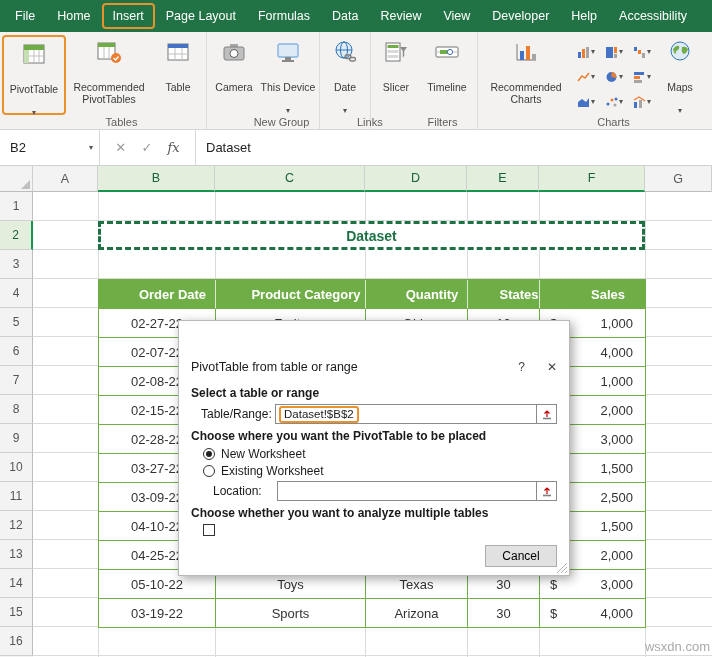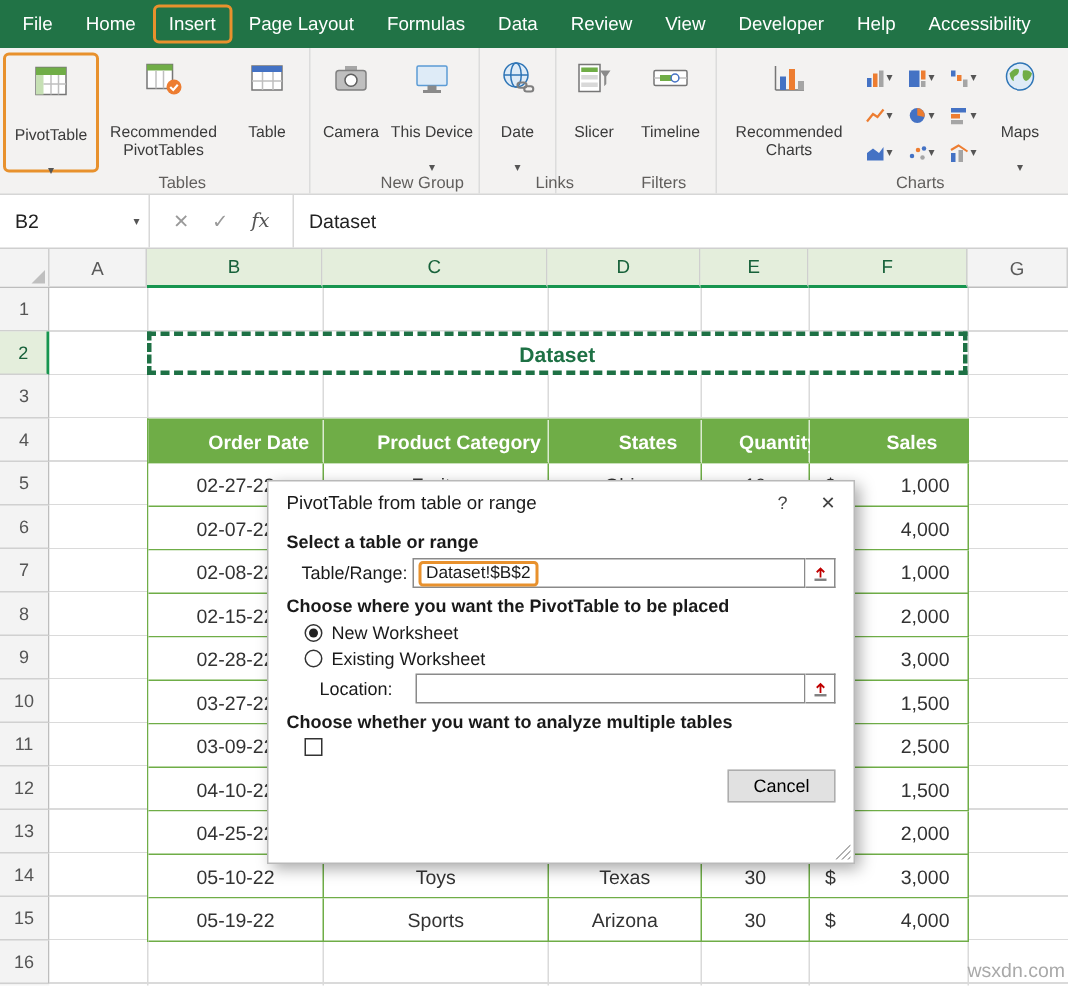--- a/index.html
+++ b/index.html
@@ -76,21 +76,21 @@
         border-bottom:1px solid #6FAD47;padding-left:31px; }
   .th:nth-child(5) { border-right:1px solid #6FAD47; }
   .td { display:flex; align-items:center; justify-content:center; font-size:13px; color:#333;
         border-right:1px solid #6FAD47; border-bottom:1px solid #6FAD47; background:#fff; }
   .td.sales { justify-content:space-between; padding:0 12px 0 10px; }
 
   
   .dialog { position:absolute; left:178px; top:320px; width:392px; height:256px; background:#fff;
             border:1px solid #B9B9B9; box-shadow:3px 3px 10px rgba(0,0,0,.35); z-index:5;
             font-size:12px; color:#1a1a1a; }
-  .dlg-title { height:28px; display:flex; align-items:center; padding:0 12px; font-size:12.5px; }
+  .dlg-title { height:28px; display:flex; align-items:center; padding:0 12px; font-size:12.5px;margin-top:32px; }
   .dlg-title .t { flex:1; }
   .dlg-ico { color:#444; font-size:12px; margin-left:22px; }
   .dlg-body { padding:0 12px; }
   .sect { font-weight:bold; margin:5px 0 4px; }
   .frow { display:flex; align-items:center; margin:2px 0 4px 10px; }
   .flabel { width:74px; }
   .field { flex:1; height:20px; border:1px solid #8a8a8a; background:#fff; display:flex;
            align-items:center; padding-left:3px; }
   .rangebtn { width:20px; height:20px; border:1px solid #8a8a8a; border-left:none; display:flex;
               align-items:center; justify-content:center; background:#fff; }
@@ -392,22 +392,22 @@
   <span class="vline" style="left:434px"></span>
   <span class="vline" style="left:506px"></span>
   <span class="vline" style="left:612px"></span>
 </div>
 
 <div class="titlecell">Dataset</div>
 
 <div class="dtable">
   <div class="th">Order Date</div>
   <div class="th">Product Category</div>
+  <div class="th">Quantity</div>
   <div class="th">States</div>
-  <div class="th">Quantity</div>
   <div class="th">Sales</div>
 
   <div class="td">02-27-22</div>
   <div class="td">Fruits</div>
   <div class="td">Ohio</div>
   <div class="td">10</div>
   <div class="td sales">
       <span>$</span>
       <span>1,000</span>
     </div>
@@ -486,21 +486,21 @@
 
   <div class="td">05-10-22</div>
   <div class="td">Toys</div>
   <div class="td">Texas</div>
   <div class="td">30</div>
   <div class="td sales">
       <span>$</span>
       <span>3,000</span>
     </div>
 
-  <div class="td">05-19-22</div>
+  <div class="td">03-19-22</div>
   <div class="td">Sports</div>
   <div class="td">Arizona</div>
   <div class="td">30</div>
   <div class="td sales">
       <span>$</span>
       <span>4,000</span>
     </div>
 </div>
 
 <div class="dialog">

